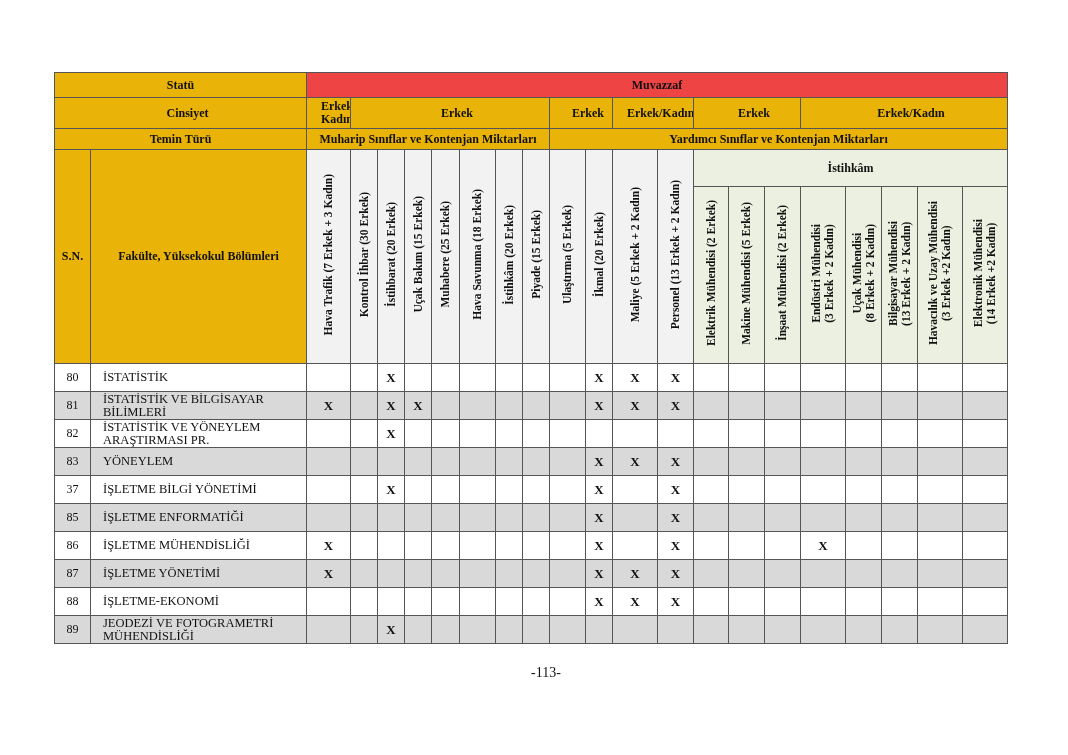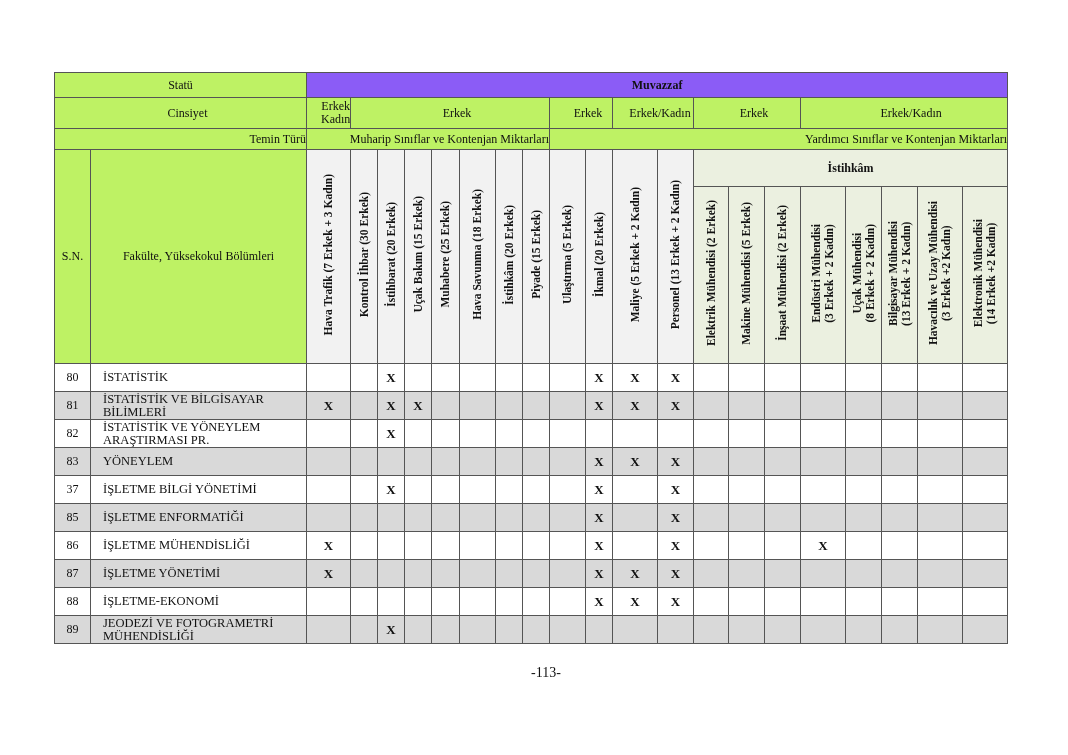--- a/index.html
+++ b/index.html
@@ -11,27 +11,27 @@
     border: 1.5px solid #555;
   }
   table.main td {
     border: 1px solid #555;
     padding: 0;
     font-size: 12px;
     text-align: center;
     vertical-align: middle;
     overflow: hidden;
   }
-  .hdr-peach { background: #bef264; font-weight: normal; }
-  .hdr-olive { background: #8b5cf6; font-weight: bold; }
+  .hdr-peach { background: #eab308; font-weight: bold; }
+  .hdr-olive { background: #ef4444; font-weight: bold; }
   .hdr-green { background: #ebf0e0; font-weight: bold; }
   .hdr-gray { background: #f2f2f2; font-weight: bold; }
   tr.r-status td { height: 24px; }
   tr.r-gender td { height: 30px; padding-left: 14px; }
-  tr.r-temin td { height: 20px; text-align: right; }
+  tr.r-temin td { height: 20px; }
   tr.r-muh td { height: 36px; }
   tr.r-cols td { height: 176px; }
   .vt {
     writing-mode: vertical-rl; transform: rotate(180deg);
     display: inline-block; font-size: 11.5px; font-weight: bold; line-height: 13px;
     white-space: pre-line; text-align: center;
   }
   tr.data td { height: 27px; font-size: 12.5px; }
   tr.data.even td { background: #ffffff; }
   tr.data.odd td { background: #d9d9d9; }

